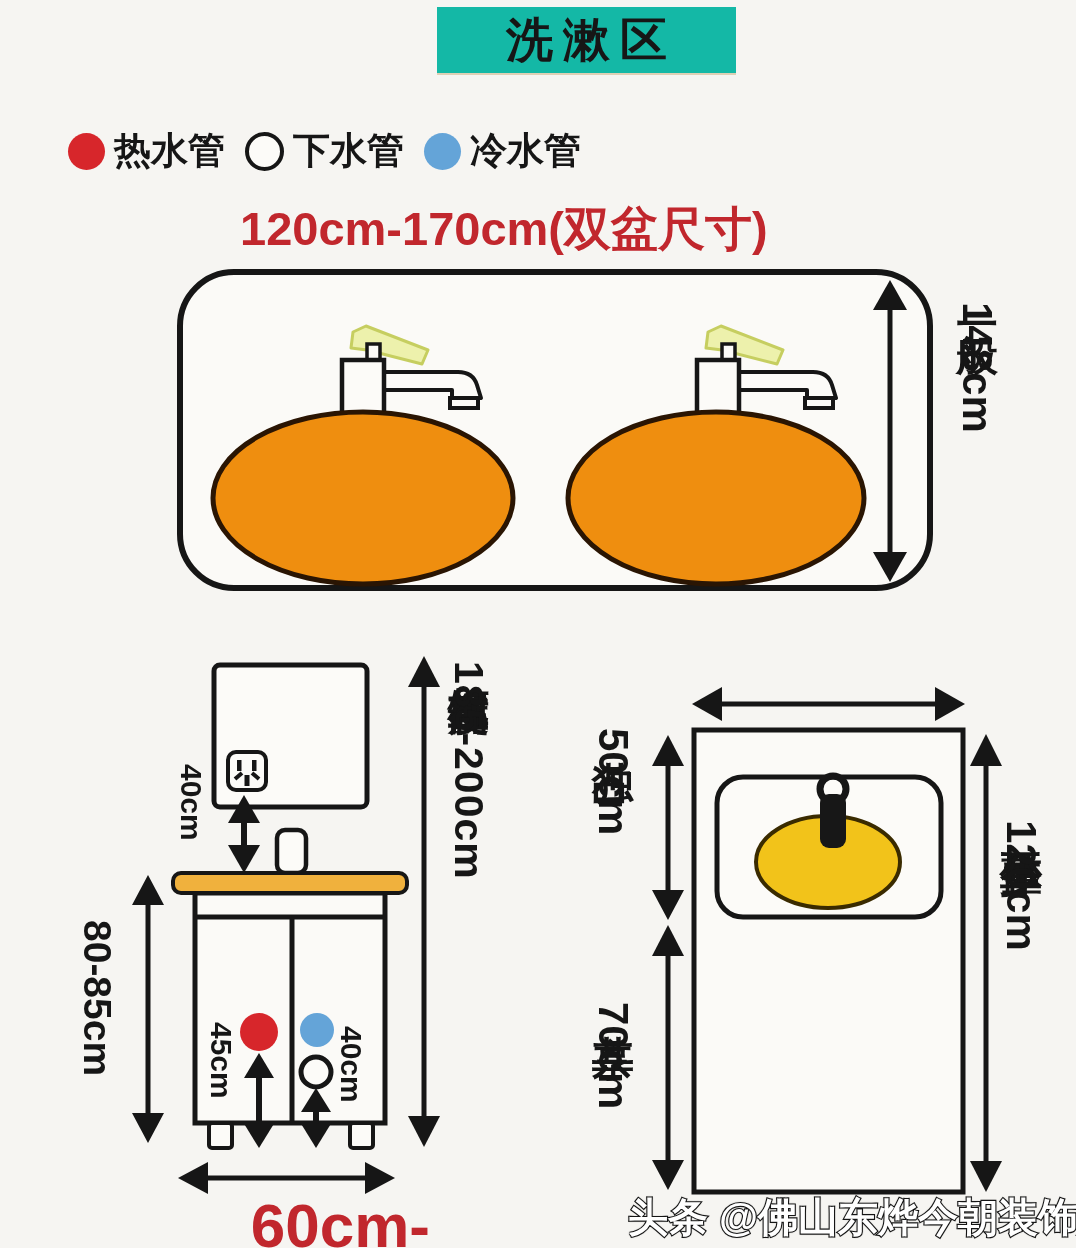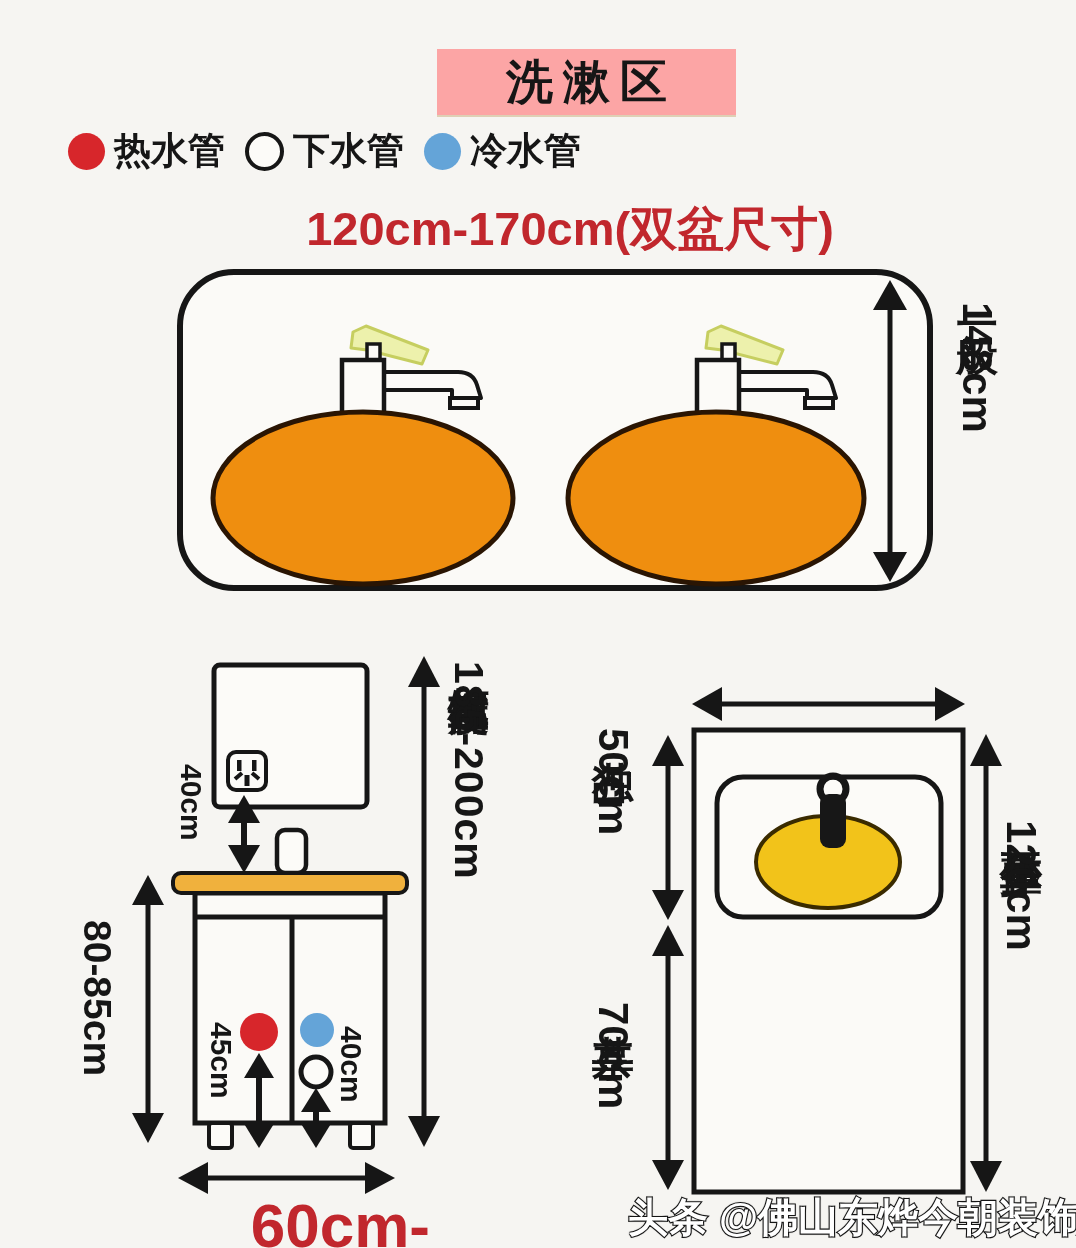--- a/index.html
+++ b/index.html
@@ -19,21 +19,21 @@
   .legend-item { display:flex; align-items:center; gap:9px; }
   .dot { width:37px; height:37px; border-radius:50%; display:inline-block; }
   .dot.outlined { width:31px; height:31px; border:4px solid #161616; background:#FCFBF8; }
   .legend-label { font-size:37px; font-weight:600; }
   .hlabel { position:absolute; font-weight:700; }
   .red { color:#C1272D; }
   .vtext {
     position:absolute; writing-mode:vertical-rl; text-orientation:mixed;
     font-weight:700; line-height:1; white-space:nowrap;
   }
-  #top-width-label { left:240px; top:198px; width:660px; text-align:center; font-size:47px; }
+  #top-width-label { left:240px; top:198px; width:660px; text-align:left; font-size:47px; }
   #height-148      { left:956px; top:302px; height:240px; font-size:42px; }
   #mirror-note     { left:448px; top:654px; height:540px; font-size:41px; letter-spacing:1px; }
   #socket-gap      { left:176px; top:764px; height:96px;  font-size:30px; }
   #hot-height      { left:206px; top:1022px; height:96px; font-size:30px; }
   #drain-height    { left:336px; top:1026px; height:96px; font-size:30px; }
   #counter-height  { left:78px;  top:920px;  height:200px; font-size:39px; }
   #cabinet-width   { left:145px; top:1190px; width:285px; text-align:right; font-size:62px; }
   #min-width       { left:700px; top:636px;  width:262px; text-align:center; font-size:44px; }
   #exclusive-depth { left:592px; top:728px;  height:212px; font-size:42px; }
   #shared-depth    { left:592px; top:1002px; height:212px; font-size:42px; }
@@ -47,21 +47,21 @@
   .ln   { stroke:#161616; stroke-width:5; fill:none; }
   .ln6  { stroke:#161616; stroke-width:6; fill:none; }
   .ah   { fill:#161616; stroke:none; }
   .shape{ fill:#FCFBF8; stroke:#161616; }
 </style>
 </head>
 <body>
 
 <div class="canvas">
 
-  <div class="banner" style="background-color: #fca5a5; margin-top: 42px;">洗漱区</div>
+  <div class="banner" style="background-color: #14b8a6;">洗漱区</div>
 
   <div class="legend">
     <div class="legend-item">
       <span class="dot" style="background-color: rgb(215, 38, 43);"></span>
       <span class="legend-label">热水管</span>
     </div>
     <div class="legend-item">
       <span class="dot outlined"></span>
       <span class="legend-label">下水管</span>
     </div>

